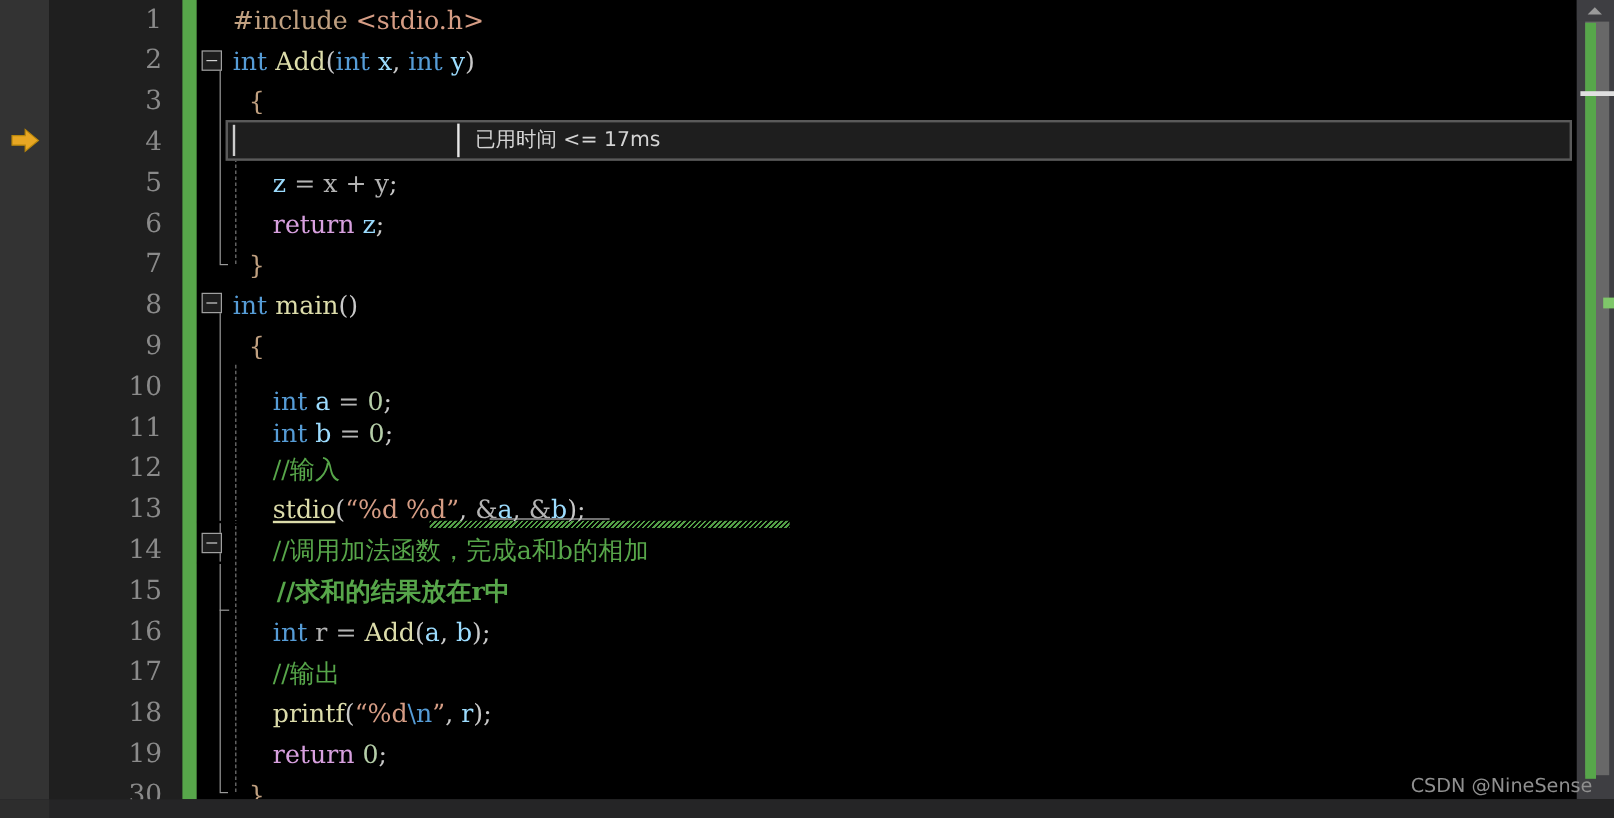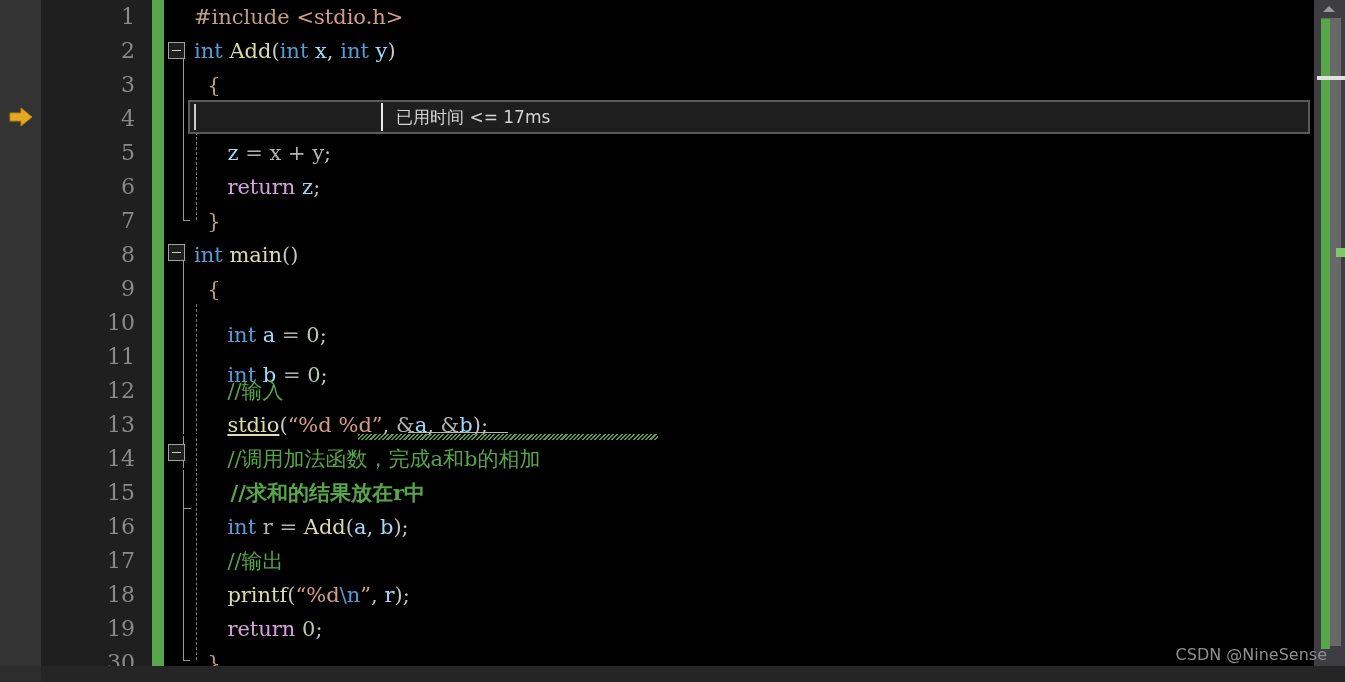--- a/index.html
+++ b/index.html
@@ -348,21 +348,21 @@
     </div>
 
     <div class="code-line" style="top:272px;">
       <span class="code-text"><span class="t-pre">  {</span></span>
     </div>
 
     <div class="code-line" style="top:306px;margin-top:12px;">
       <span class="code-text"><span class="t-punct">     </span><span class="t-kw">int</span><span class="t-punct"> </span><span class="t-var">a</span><span class="t-op"> = </span><span class="t-num">0</span><span class="t-punct">;</span></span>
     </div>
 
-    <div class="code-line" style="top:358px;">
+    <div class="code-line" style="top:344px;">
       <span class="code-text"><span class="t-punct">     </span><span class="t-kw">int</span><span class="t-punct"> </span><span class="t-var">b</span><span class="t-op"> = </span><span class="t-num">0</span><span class="t-punct">;</span></span>
     </div>
 
     <div class="code-line" style="top:374px;text-decoration:underline;">
       <span class="code-text"><span class="t-punct">     </span><span class="t-cmt">//输入</span></span>
     </div>
 
     <div class="code-line" style="top:408px;">
       <span class="code-text"><span class="t-punct">     </span><span class="t-fn sq">stdio</span><span class="t-punct">(</span><span class="t-str">“%d %d”</span><span class="t-punct">, </span><span class="t-op">&amp;</span><span class="t-var">a</span><span class="t-punct">, </span><span class="t-op">&amp;</span><span class="t-var">b</span><span class="t-punct">);</span></span>
     </div>

